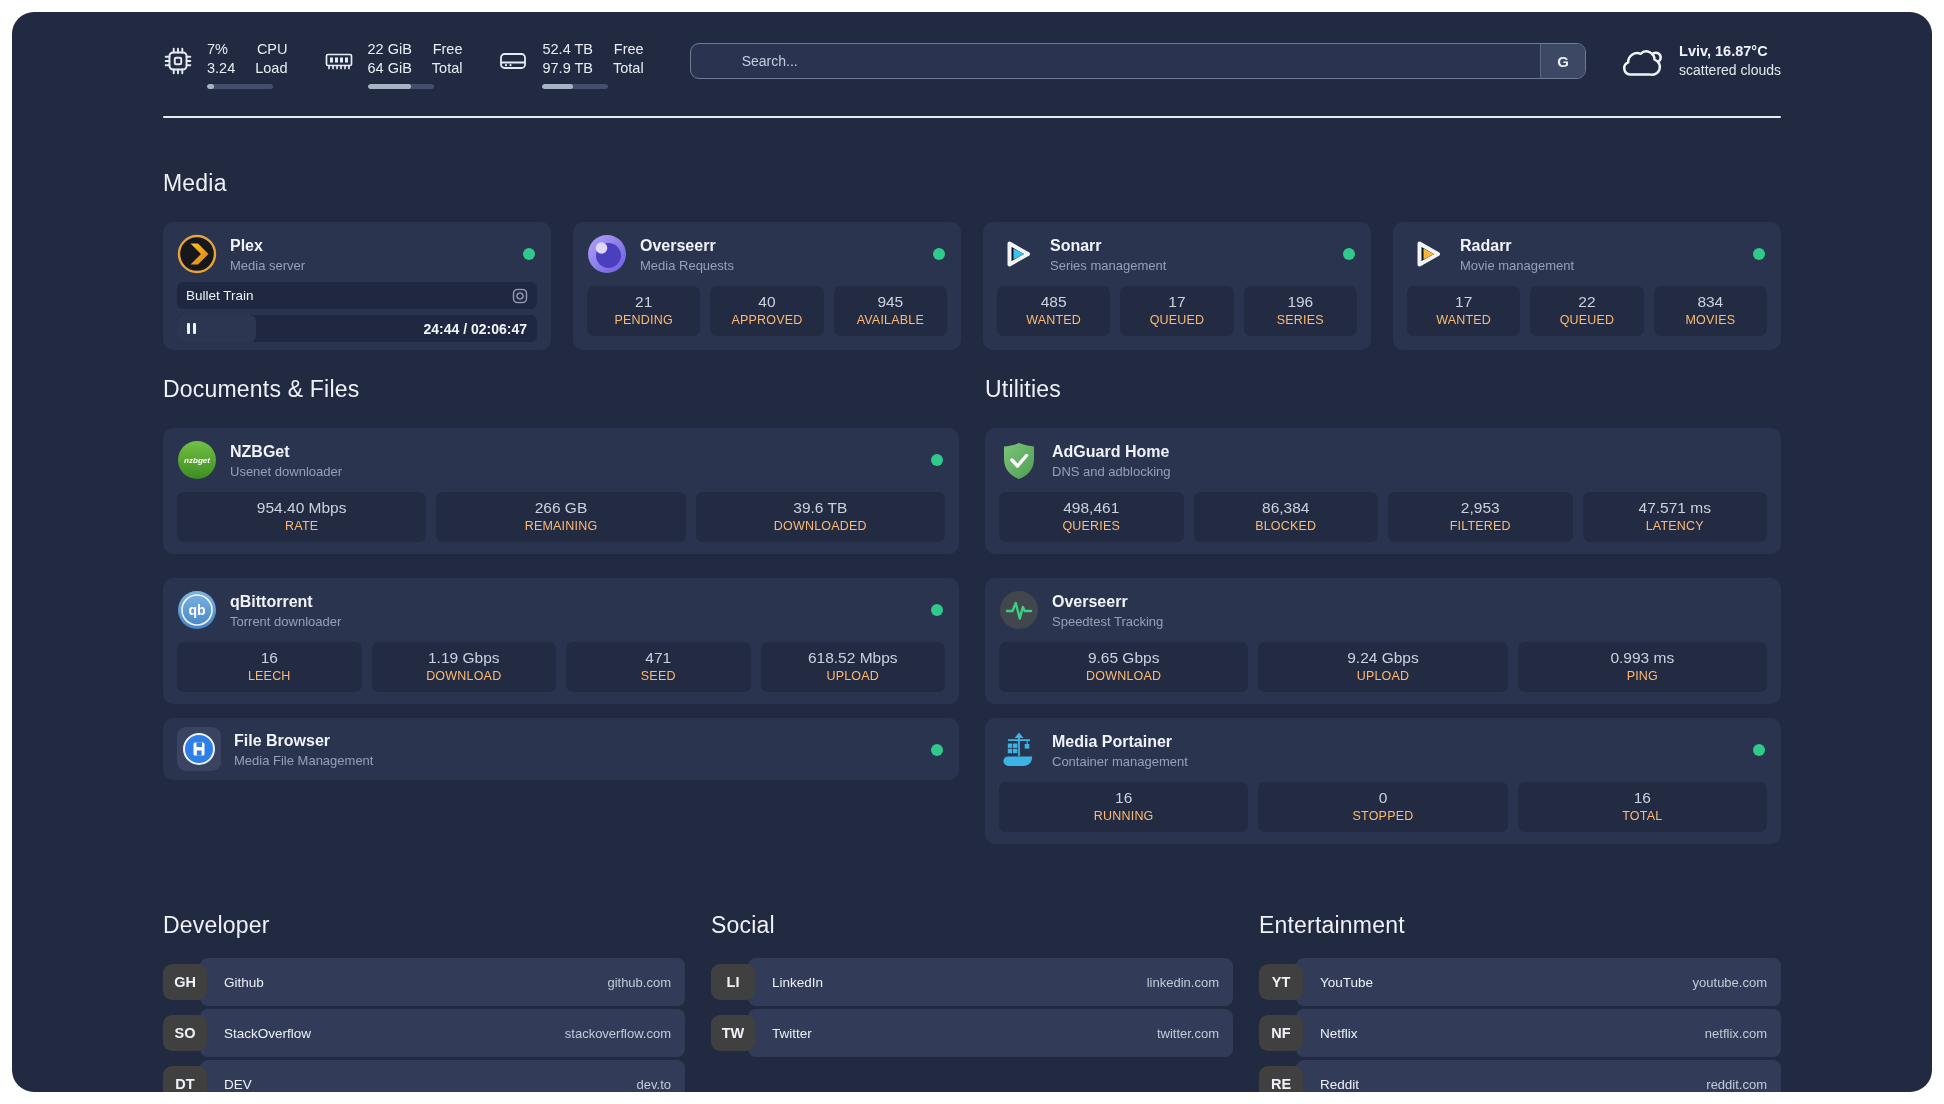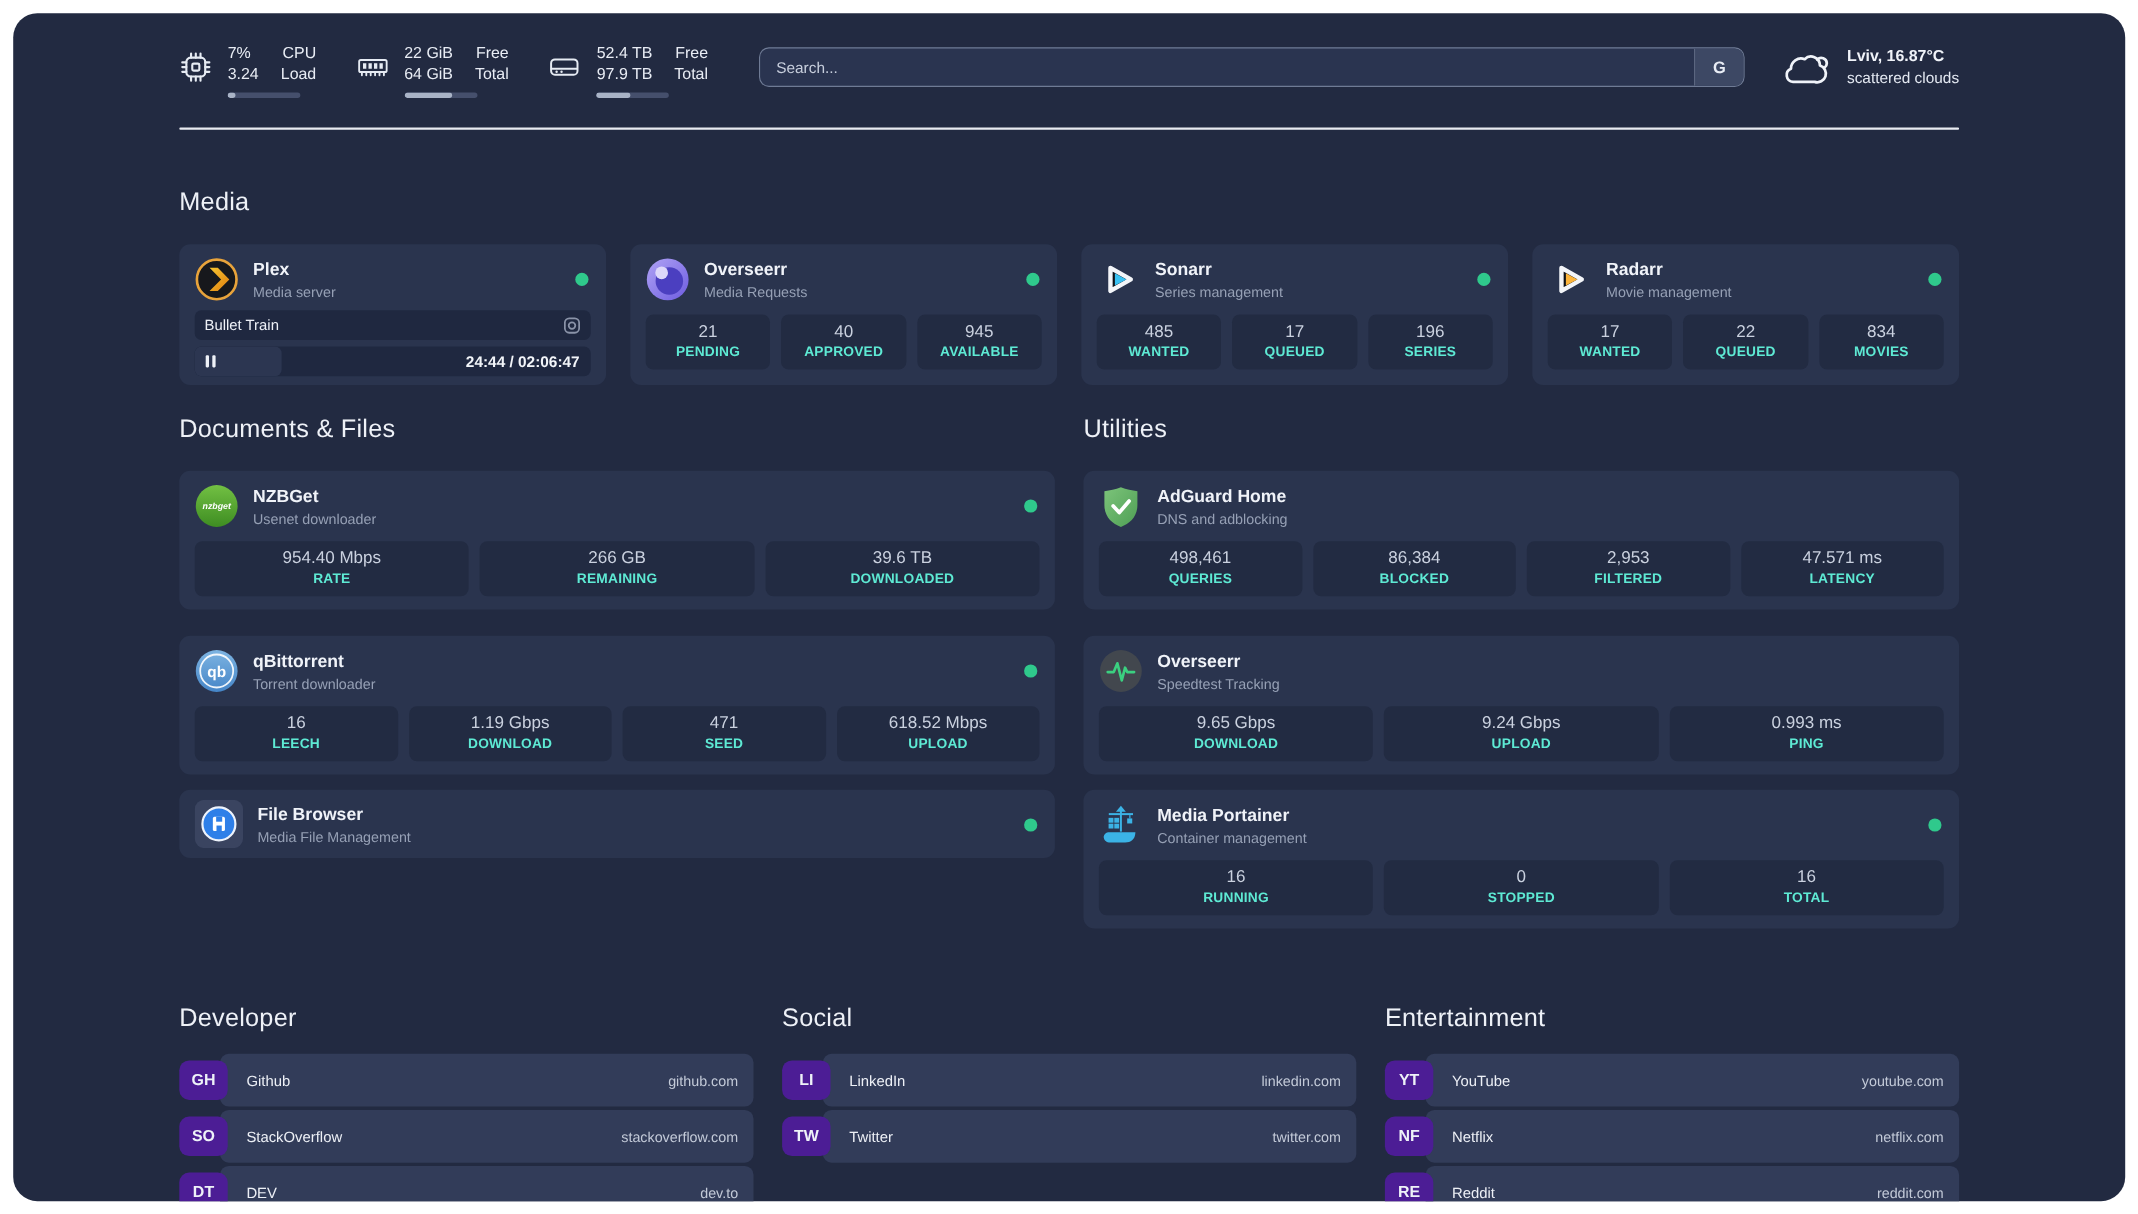--- a/index.html
+++ b/index.html
@@ -18,21 +18,21 @@
   .metric{display:flex;gap:14px;}
   .metric-icon{width:30px;height:30px;margin-top:6px;flex:none;}
   .metric-grid{display:grid;grid-template-columns:auto auto;column-gap:20px;
     font-size:14.5px;line-height:19px;color:#e9edf5;font-weight:500;}
   .metric-grid .lab{text-align:right;}
   .metric-bar{width:66px;height:5px;background:#454f6c;border-radius:3px;margin-top:6px;overflow:hidden;}
   .metric-fill{height:100%;background:#a9b3c6;border-radius:3px;}
   .search-box{flex:1;margin-left:46px;margin-top:3px;height:36px;border:1.5px solid #6f7b95;
     border-radius:9px;overflow:hidden;display:flex;background:#2a3450;box-sizing:border-box;}
   .search-box input{flex:1;background:transparent;border:none;outline:none;color:#dfe5ef;
-    font-size:14px;padding:0 15px;font-family:inherit;}
+    font-size:14px;padding:0 15px;font-family:inherit;margin-left:36px;}
   .search-box input::placeholder{color:#c7cedc;}
   .g-btn{width:45px;background:#3d4864;border:none;border-left:1px solid #5b6680;color:#e9edf5;
     font-size:15px;font-weight:600;cursor:pointer;font-family:inherit;}
   .weather{margin-left:34px;display:flex;gap:13px;align-items:center;margin-top:2px;}
   .weather-icon{width:46px;height:36px;}
   .weather-temp{font-size:14.5px;font-weight:700;color:#f0f3f9;line-height:19px;}
   .weather-cond{font-size:14px;color:#e3e8f1;line-height:19px;}
   .divider{height:2px;background:#e9ebf1;margin-top:22px;border-radius:1px;}
   
   .section-title{font-size:23px;font-weight:500;color:#eef1f7;margin:0 0 25px;letter-spacing:.2px;}
@@ -42,41 +42,41 @@
     box-sizing:border-box;cursor:pointer;}
   .cards4 .card{height:128px;}
   .card-head{display:flex;gap:13px;align-items:center;padding-right:26px;}
   .app-icon{width:40px;height:40px;flex:none;}
   .app-name{font-size:16px;font-weight:600;color:#f0f3f9;line-height:19px;}
   .app-sub{font-size:13px;color:#96a0b5;margin-top:3px;line-height:15px;}
   .status-dot{position:absolute;top:26px;right:16px;width:12px;height:12px;border-radius:50%;background:#2fc98c;}
   .stats{display:flex;gap:10px;margin-top:12px;}
   .stat{flex:1;background:#222b42;border-radius:7px;text-align:center;padding:6px 4px 8px;}
   .stat-value{font-size:15.5px;color:#cad1df;line-height:19px;}
-  .stat-label{font-size:12.5px;font-weight:700;color:#5eead4;margin-top:2px;letter-spacing:.2px;line-height:15px;}
+  .stat-label{font-size:12.5px;font-weight:400;color:#fdba74;margin-top:2px;letter-spacing:.2px;line-height:15px;}
   
   .np-row{height:27px;background:#1f2840;border-radius:6px;display:flex;align-items:center;
     padding:0 9px;margin-top:8px;}
   .np-title{font-size:13.5px;color:#eef1f7;flex:1;}
   .np-progress{position:relative;height:27px;background:#1f2840;border-radius:6px;margin-top:6px;
     display:flex;align-items:center;overflow:hidden;}
   .np-fill{position:absolute;left:0;top:0;bottom:0;background:#2c3651;border-radius:6px;}
   .np-pause{position:relative;z-index:1;margin-left:10px;display:flex;gap:3px;}
   .np-pause span{display:block;width:3px;height:11px;background:#eef1f7;border-radius:1px;}
   .np-time{margin-left:auto;padding-right:10px;font-size:14px;font-weight:600;color:#f2f5f9;position:relative;z-index:1;}
   
   .twocol{display:grid;grid-template-columns:1fr 1fr;gap:0 26px;margin-top:26px;}
   .stack .card{margin-bottom:24px;}
   .stack .card:nth-of-type(2){margin-bottom:14px;}
   .stack .card:last-of-type{margin-bottom:0;}
   .card-slim{padding:9px 14px;}
   
   .threecol{display:grid;grid-template-columns:1fr 1fr 1fr;gap:0 26px;margin-top:68px;}
   .link-row{display:flex;align-items:center;height:36px;margin-bottom:15px;cursor:pointer;}
-  .link-badge{width:44px;height:36px;background:#4c1d95;border-radius:9px;display:flex;align-items:center;
+  .link-badge{width:44px;height:36px;background:#404040;border-radius:9px;display:flex;align-items:center;
     justify-content:center;font-size:14.5px;font-weight:700;color:#eef2f8;position:relative;z-index:2;flex:none;}
   .link-main{flex:1;height:48px;background:#323c59;border-radius:8px;margin-left:-7px;
     padding:0 14px 0 24px;display:flex;align-items:center;}
   .link-name{font-size:13.5px;color:#edf0f6;}
   .link-url{margin-left:auto;font-size:13px;color:#c3cad8;}
 </style>
 </head>
 <body>
 
 <div class="dashboard">

